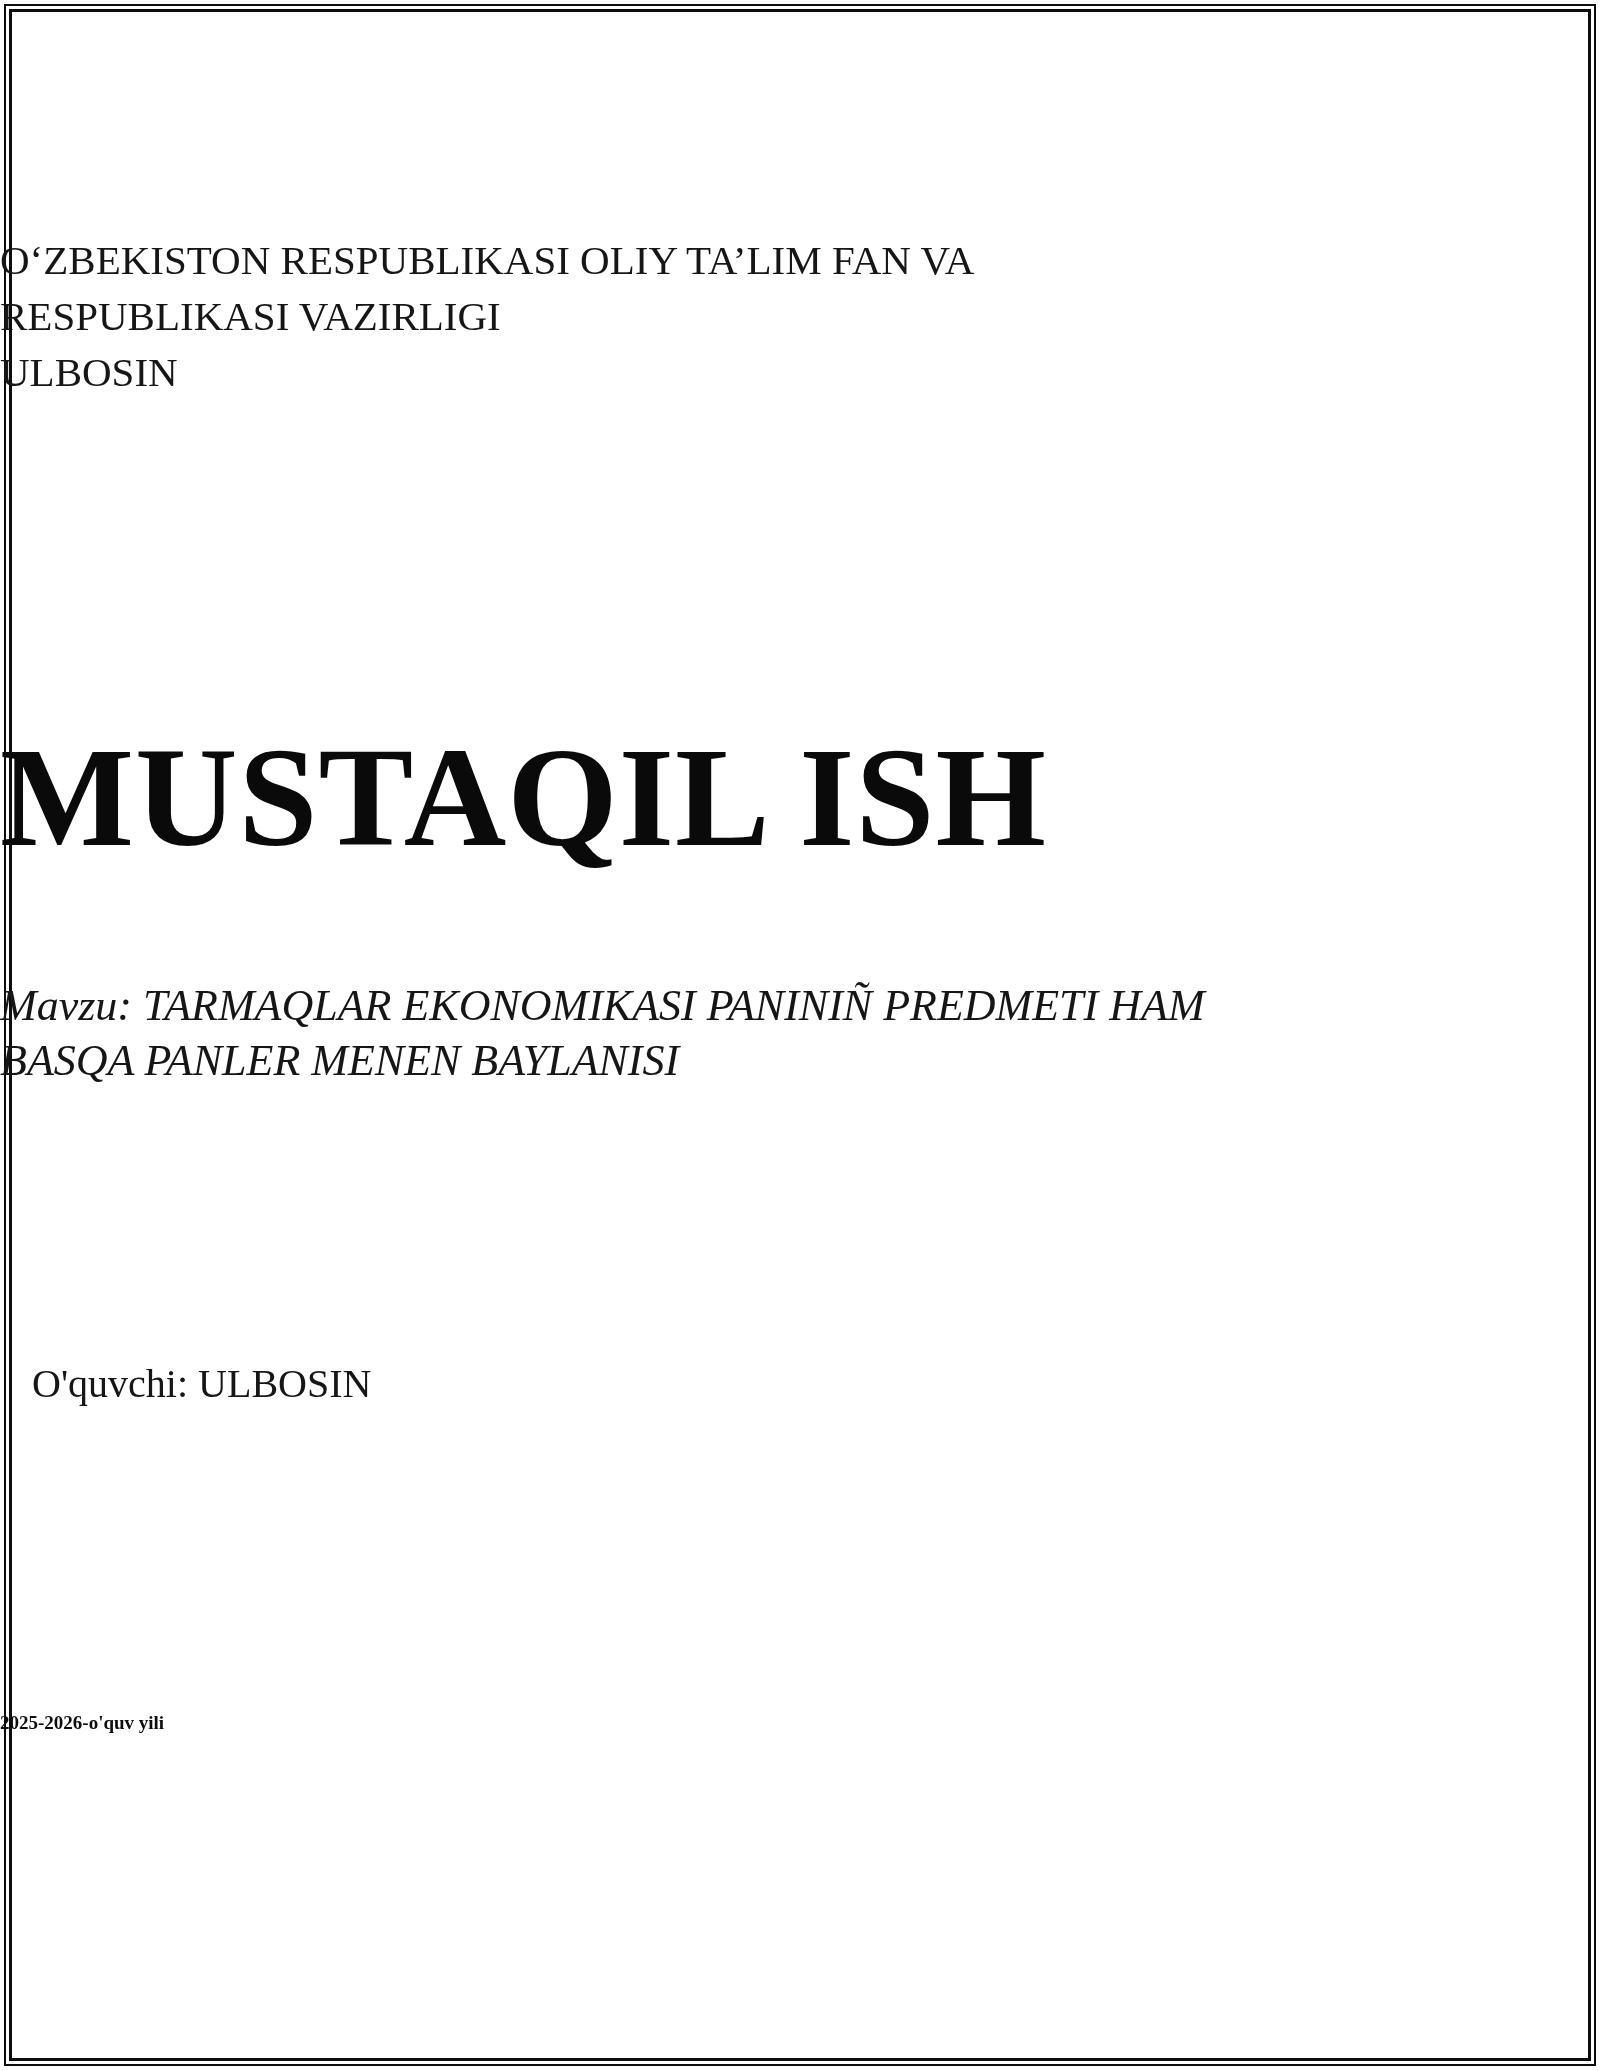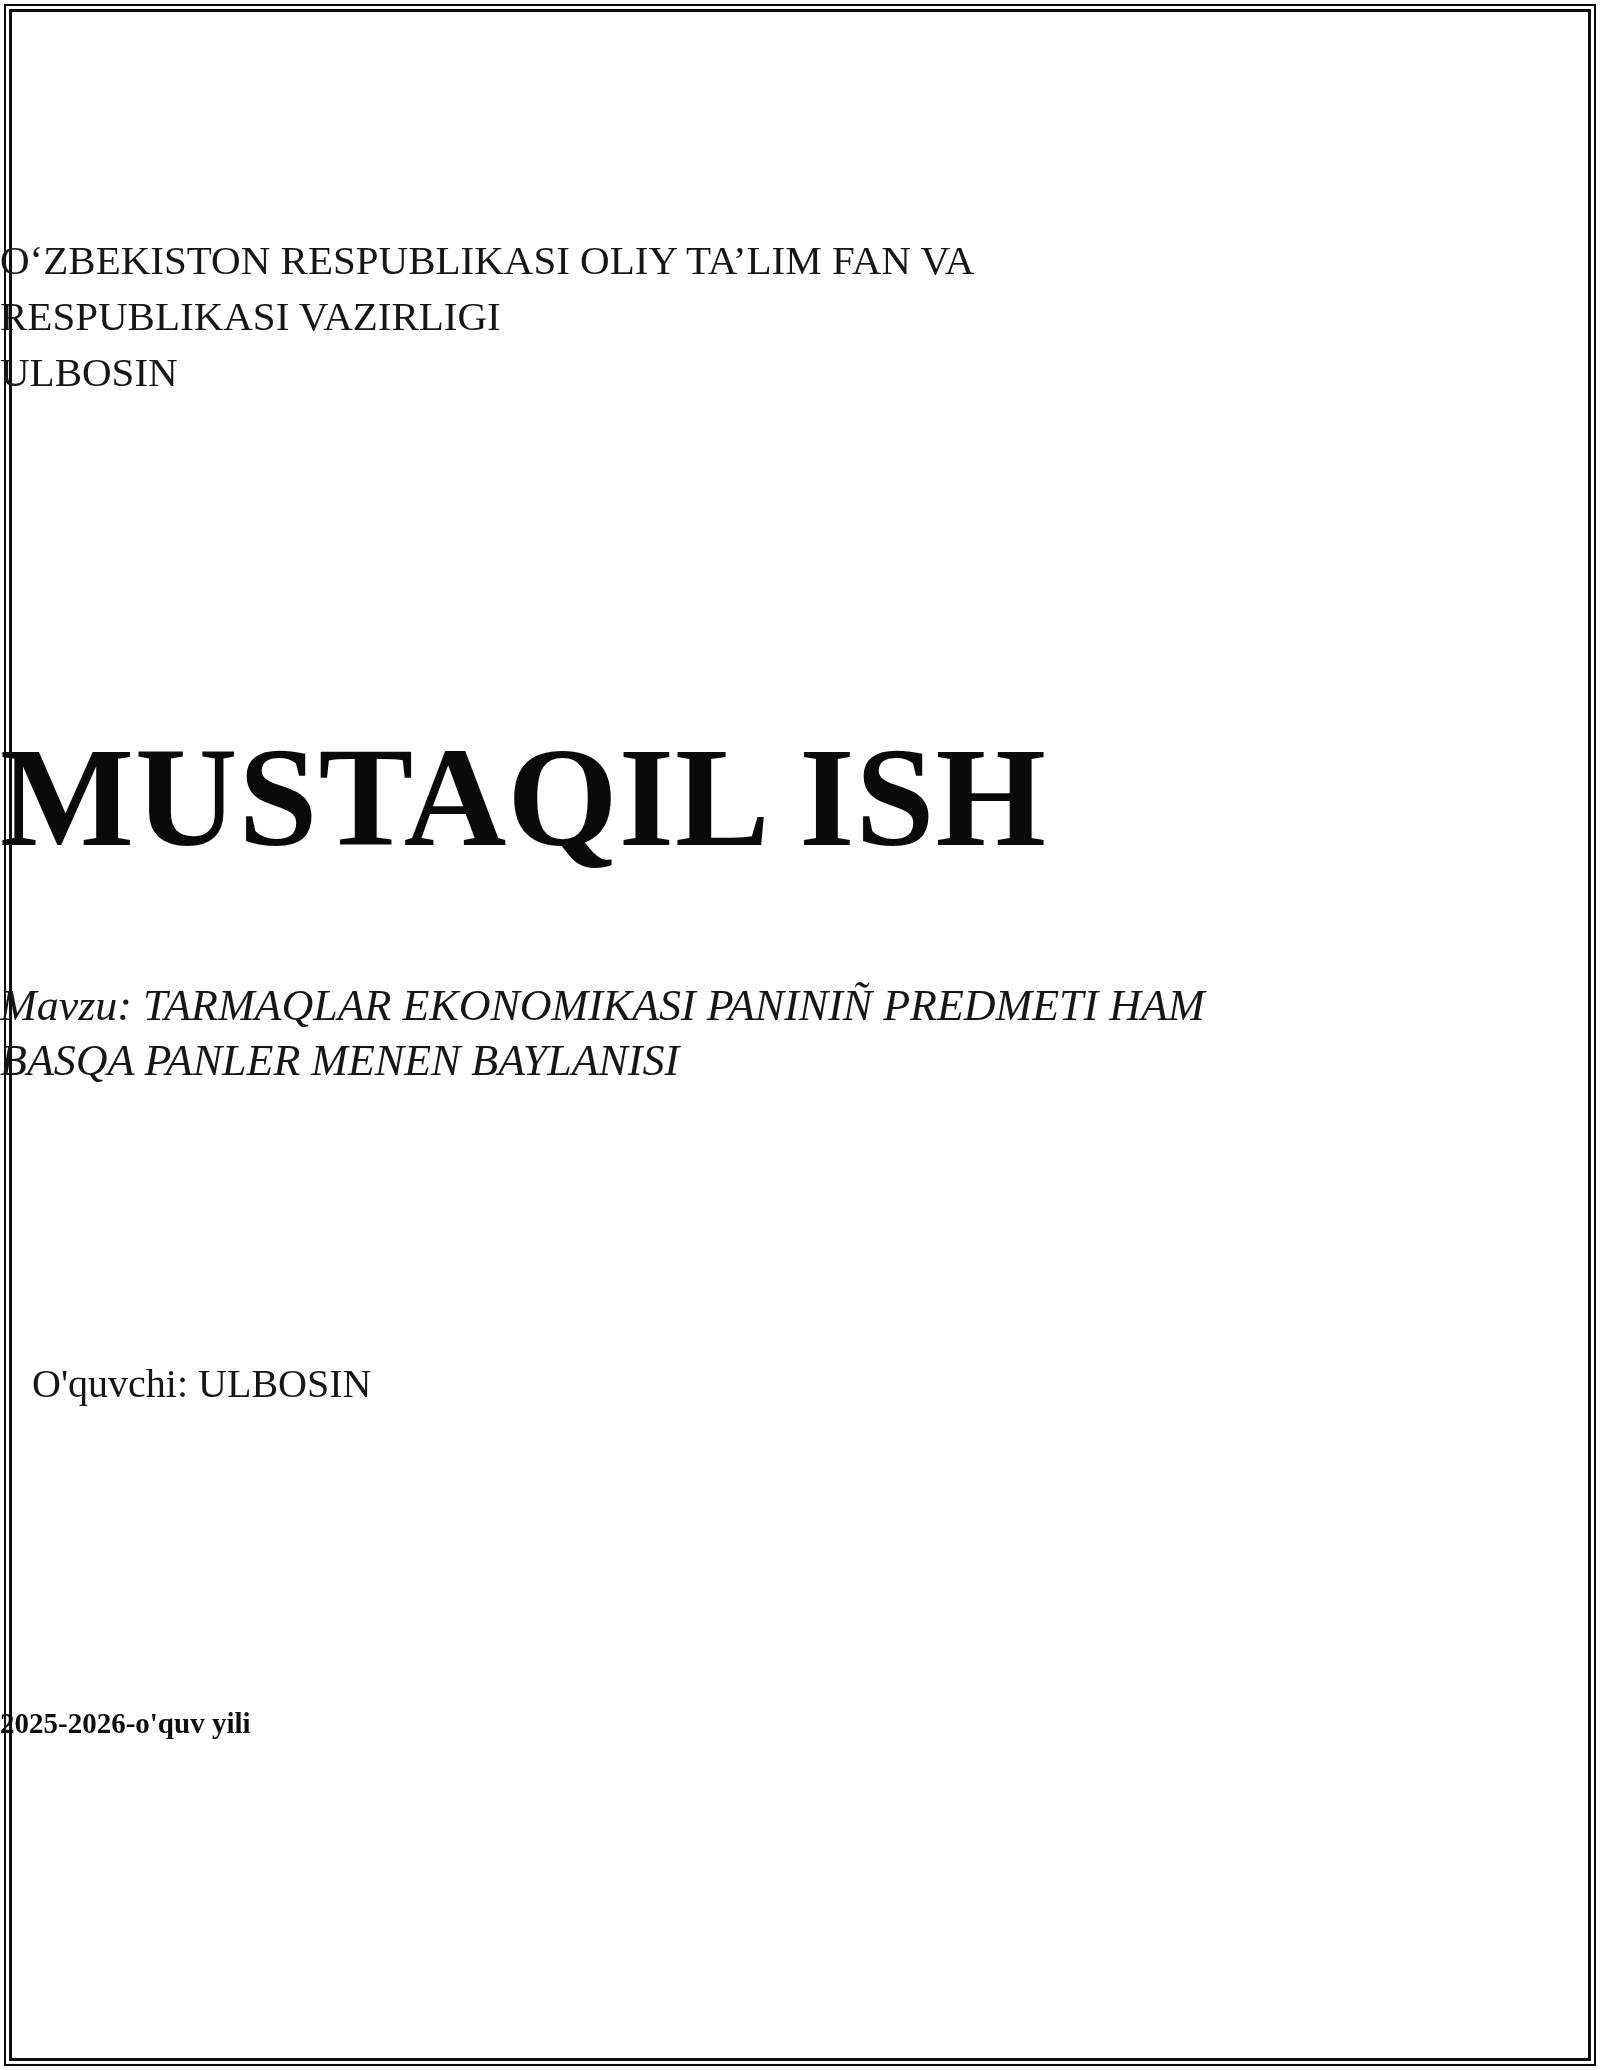--- a/index.html
+++ b/index.html
@@ -61,21 +61,21 @@
   }
   .student-line {
     top: 1356px;
     font-size: 40px;
     line-height: 55px;
     color: #161616;
     margin-left: 32px;
   }
   .year-line {
     top: 1704px;
-    font-size: 29px;
+    font-size: 19px;
     line-height: 38px;
     font-weight: bold;
     color: #0d0d0d;
   }
 </style>
 </head>
 <body>
 
 <div class="page">
   <div class="border-outer">

